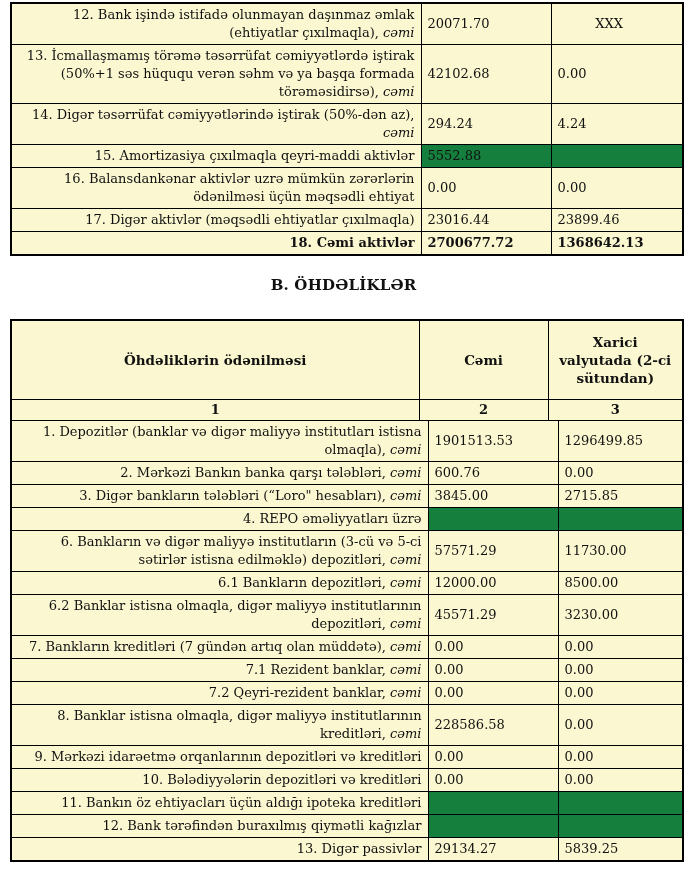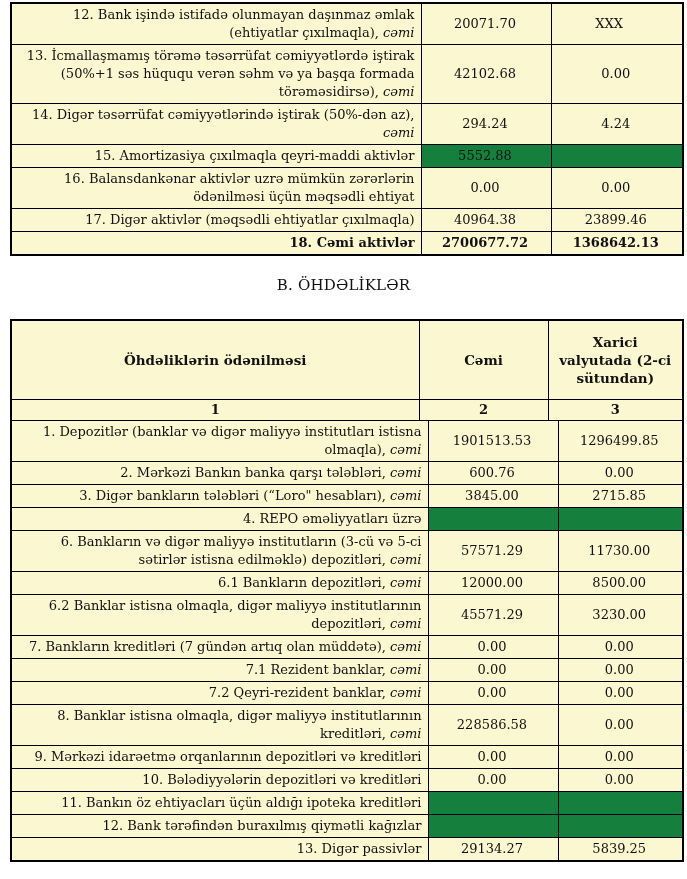--- a/index.html
+++ b/index.html
@@ -22,29 +22,29 @@
   td, th {
     border: 1px solid var(--bord);
     background: var(--cream);
     font-size: 13px;
     line-height: 18px;
     vertical-align: middle;
     padding: 2px 6px;
   }
   td.white { background: #15803d; }
   .label-cell { text-align: right; margin-left: 16px; }
-  .num-cell { text-align: center; padding-right: 8px; white-space: nowrap; }
+  .num-cell { text-align: left; padding-right: 8px; white-space: nowrap; }
   .num-cell.center { text-align: center; padding-right: 21px; }
   tr.bold-row td { font-weight: bold; }
   
   .assets-table { position: absolute; top: 2px; left: 10px; width: 672px; }
   
   .section-title {
     position: absolute; top: 276px; left: 0; width: 687px;
-    text-align: center; font-weight: normal; font-size: 15px;
+    text-align: center; font-weight: bold; font-size: 15px;
     letter-spacing: 0.2px;
   }
   .unit-note {
     position: absolute; top: 300px; right: 16px;
     font-style: italic; font-size: 11.5px; color: #222222; margin-top: 32px;
   }
   
   .liab-wrap { position: absolute; top: 319px; left: 10px; width: 672px; }
   .liab-header-table { width: 672px; }
   .liab-header-table th {
@@ -87,21 +87,21 @@
           <td class="num-cell white">5552.88</td>
           <td class="num-cell white"></td>
         </tr>
         <tr>
           <td class="label-cell"><span>16. Balansdankənar aktivlər uzrə mümkün zərərlərin ödənilməsi üçün məqsədli ehtiyat</span></td>
           <td class="num-cell">0.00</td>
           <td class="num-cell">0.00</td>
         </tr>
         <tr>
           <td class="label-cell"><span>17. Digər aktivlər (məqsədli ehtiyatlar çıxılmaqla)</span></td>
-          <td class="num-cell">40964.38</td>
+          <td class="num-cell">23016.44</td>
           <td class="num-cell">23899.46</td>
         </tr>
         <tr class="bold-row">
           <td class="label-cell"><span>18. Cəmi aktivlər</span></td>
           <td class="num-cell">2700677.72</td>
           <td class="num-cell">1368642.13</td>
         </tr>
       </tbody>
   </table>
 

